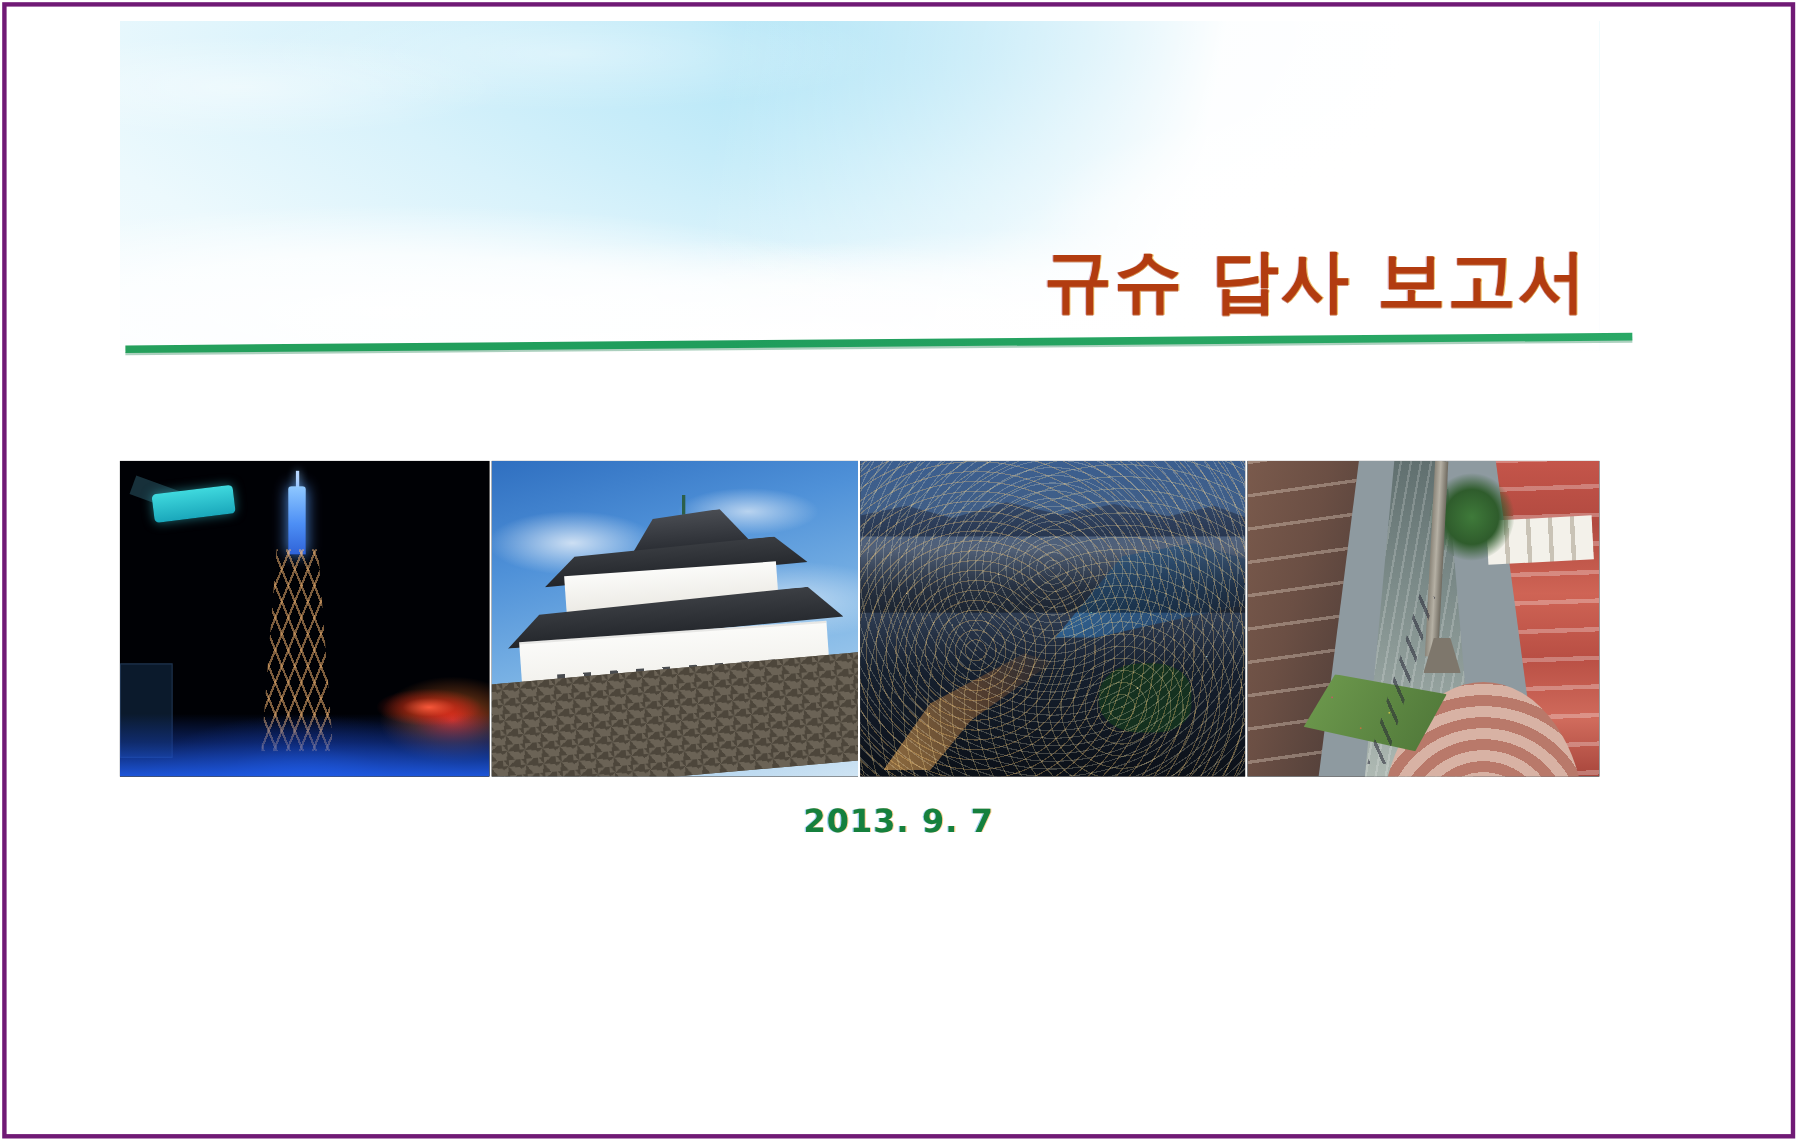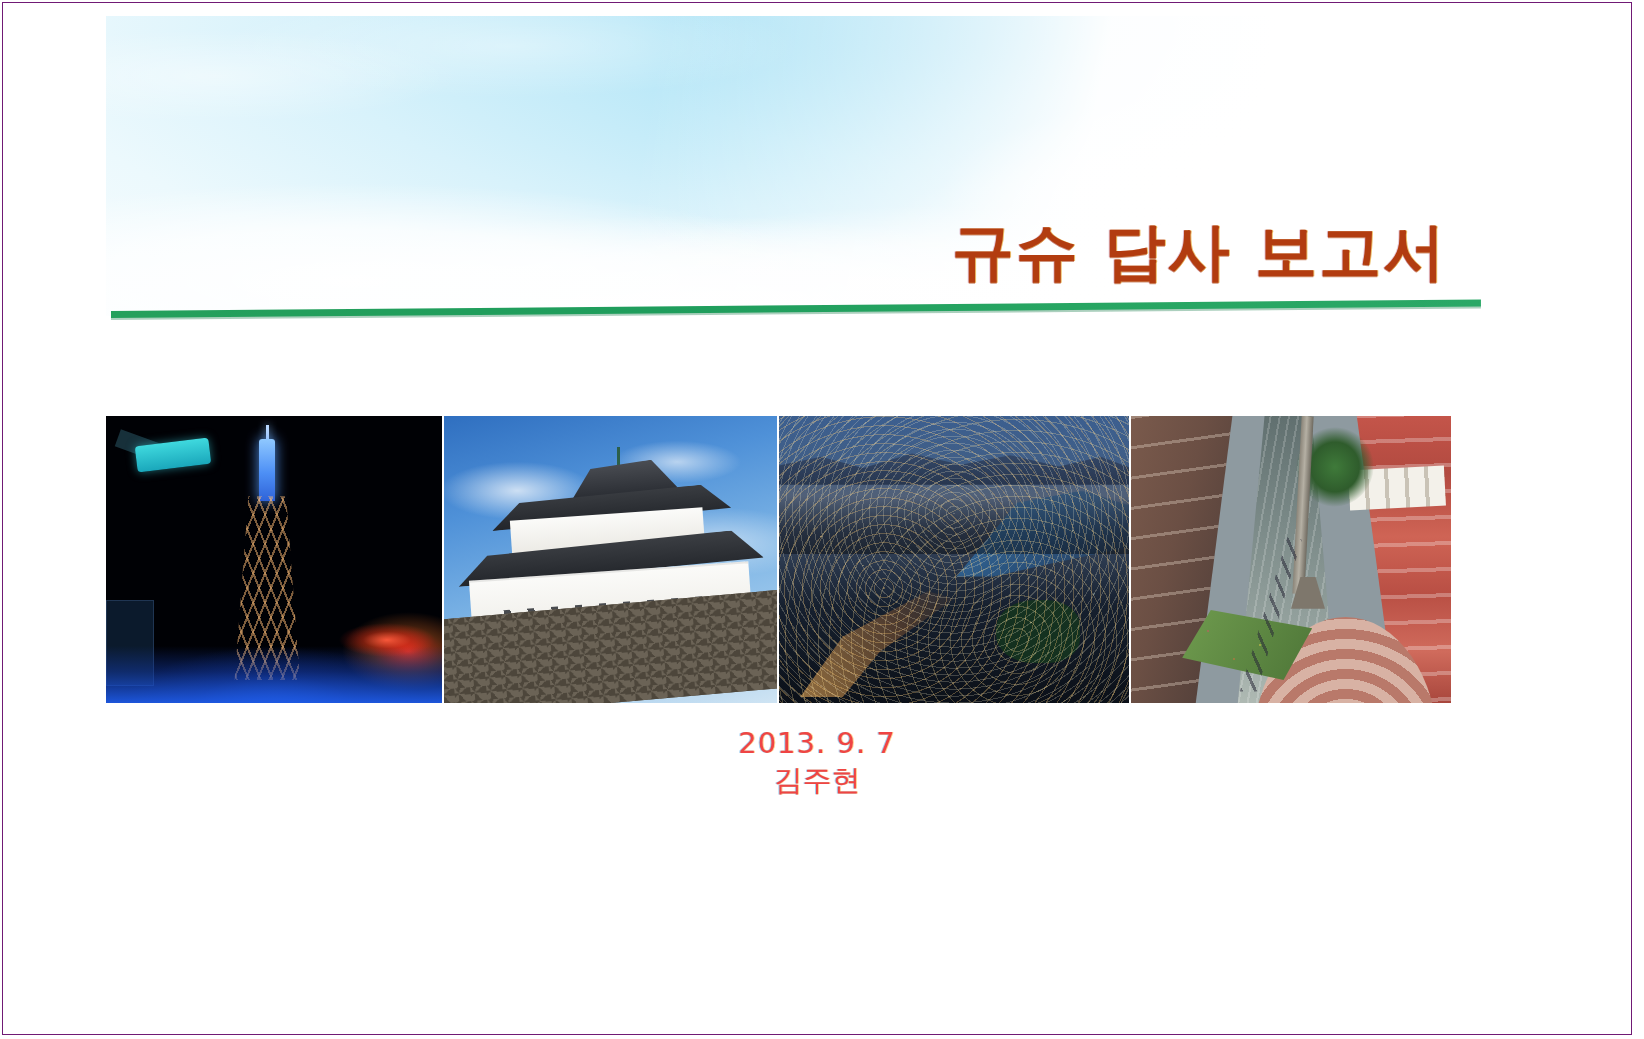--- a/index.html
+++ b/index.html
@@ -16,21 +16,21 @@
   }
 
   
   .slide-page {
     position: absolute;
     left: 2px;
     top: 2px;
     width: 1630px;
     height: 1033px;
     background: #ffffff;
-    border: 1px solid #701a75;
+    border: 4px solid #701a75;
     box-sizing: border-box;
     overflow: hidden;
   }
 
   
   .sky-banner {
     position: absolute;
     left: 103px;
     top: 13px;
     width: 1345px;
@@ -504,22 +504,22 @@
     clip-path: polygon(0% 100%, 34% 0%, 44% 2%, 12% 100%);
   }
 
   
   .footer-block {
     position: absolute;
     left: 0;
     right: 0;
     top: 722px;
     text-align: center;
-    color: #ef4444;
-    font-weight: 400;
+    color: #15803d;
+    font-weight: 700;
     line-height: 1.28;
     text-shadow: 1px 0 0 rgba(255,170,60,0.55), -1px 0 0 rgba(90,170,230,0.55);
   }
   .footer-line { font-size: 29px; white-space: pre; }
   .footer-line.date { font-size: 29px; letter-spacing: 1px; }
 </style>
 </head>
 <body>
 
 <div class="slide-page">
@@ -591,16 +591,15 @@
       <div class="p4-pole-base"></div>
       <div class="p4-plaza"></div>
       <div class="p4-flowerbed"></div>
       <div class="p4-people"></div>
     </div>
 
   </div>
 
   <div class="footer-block">
     <div class="footer-line date">2013. 9. 7</div>
-    <div class="footer-line">김주현</div>
   </div>
 
 </div>
 
 </body></html>

